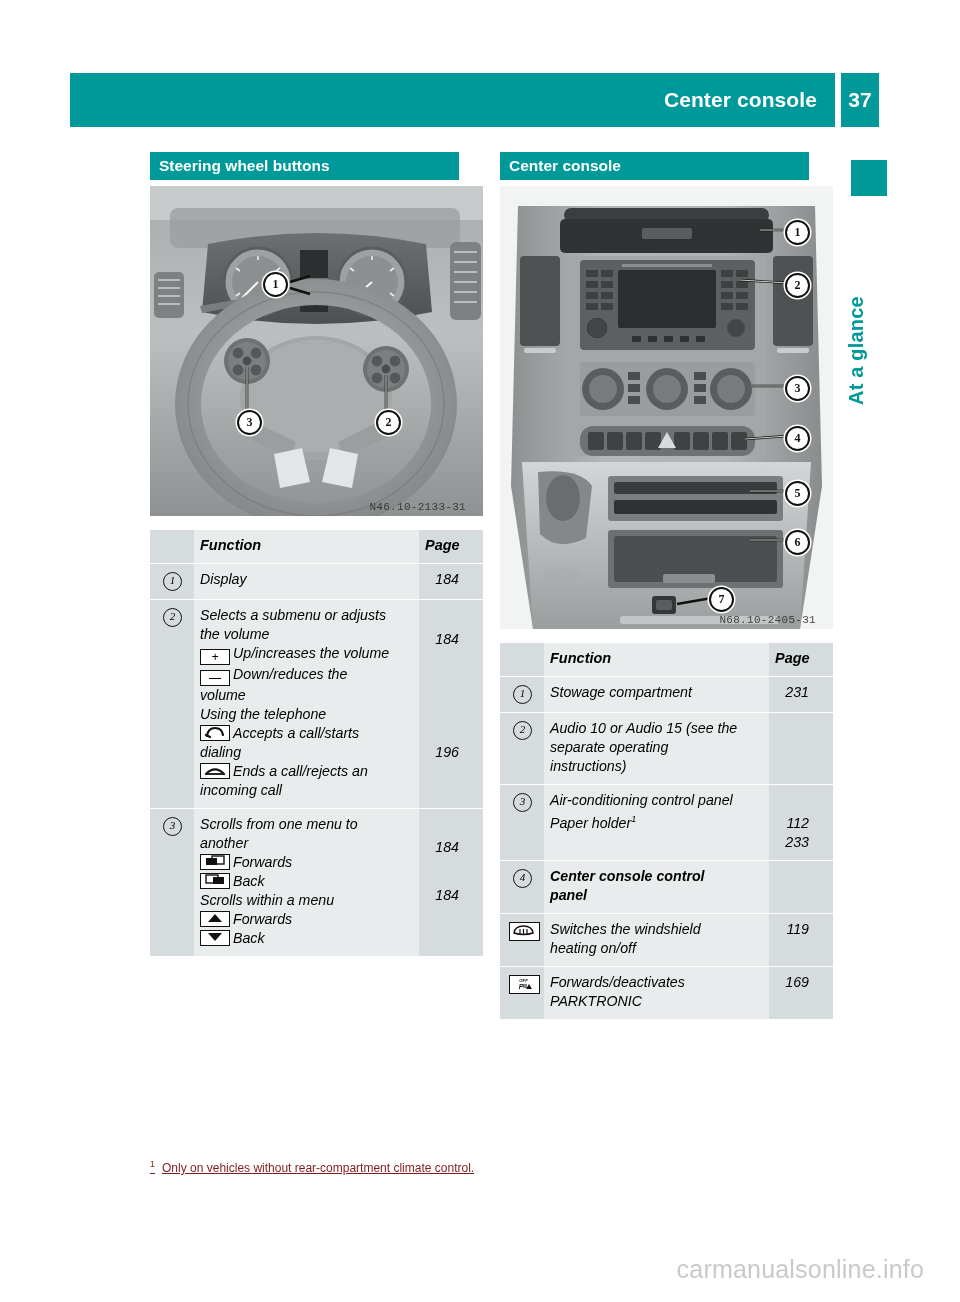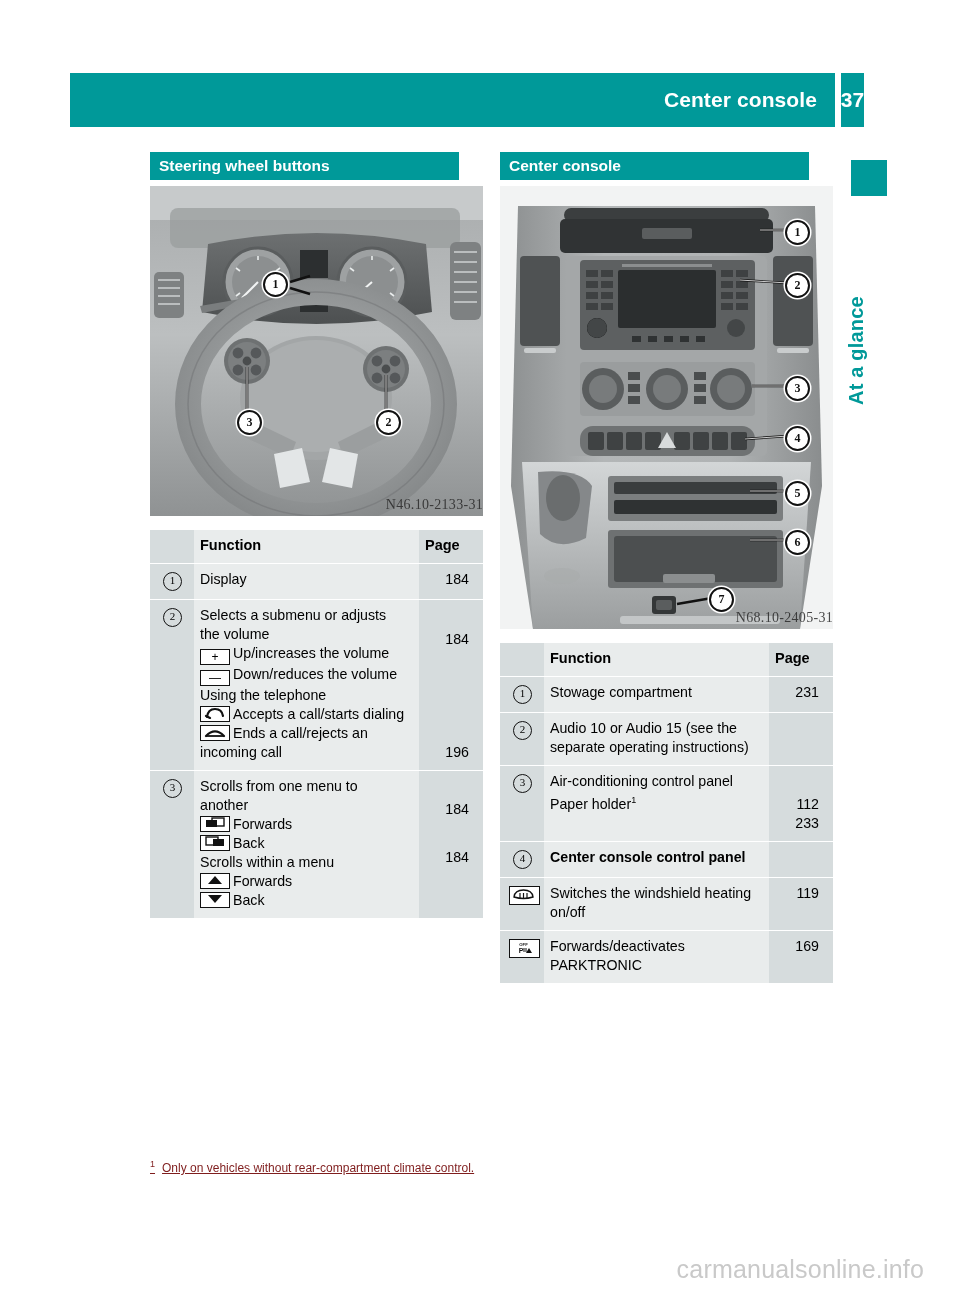--- a/index.html
+++ b/index.html
@@ -32,21 +32,21 @@
   #page-header .hdr-title {
     font-size: 21px;
     font-weight: bold;
     letter-spacing: .1px;
     padding-right: 18px;
   }
   #page-number-box {
     position: absolute;
     left: 841px;
     top: 73px;
-    width: 23px;
+    width: 38px;
     height: 54px;
     background: #009999;
     color: #ffffff;
     display: flex;
     align-items: center;
     justify-content: center;
     font-size: 21px;
     font-weight: bold;
   }
 
@@ -95,25 +95,25 @@
     position: relative;
     margin-top: 6px;
     background: #b9bcbd;
     overflow: hidden;
   }
   #fig-steering { width: 333px; height: 330px; }
   #fig-console  { width: 333px; height: 443px; }
 
   .fig-caption {
     position: absolute;
-    right: 0;
+    right: 17px;
     bottom: 3px;
-    font-size: 14px;
+    font-size: 11px;
     color: #2a2a2a;
-    font-family: Liberation Serif, serif;
+    font-family: Liberation Mono, monospace;
     letter-spacing: .3px;
     opacity: .85;
   }
 
   
   .callout {
     position: absolute;
     width: 21px; height: 21px;
     border-radius: 50%;
     background: #ffffff;
@@ -134,23 +134,24 @@
     table-layout: fixed;
     font-size: 14.2px;
     line-height: 19px;
   }
   .fn-table col.c-num  { width: 44px; }
   .fn-table col.c-desc { width: 225px; }
   .fn-table col.c-page { width: 64px; }
 
   .fn-table td, .fn-table th {
     vertical-align: top;
-    padding: 6px 14px 8px 6px;
+    padding: 6px 24px 8px 6px;
     border-bottom: 1.5px solid #ffffff;
     box-sizing: border-box;
+    font-style: italic;
   }
   .fn-table th { font-weight: bold; text-align: left; font-size: 14.5px; }
 
   
   .cell-num, .cell-page { background: #d6dcdd; }
   .cell-desc            { background: #e9ecec; }
   .cell-page { text-align: right; }
   th.cell-page { text-align: left; margin-top: 9px; }
 
   .fn-table tr.hdr .cell-num,

